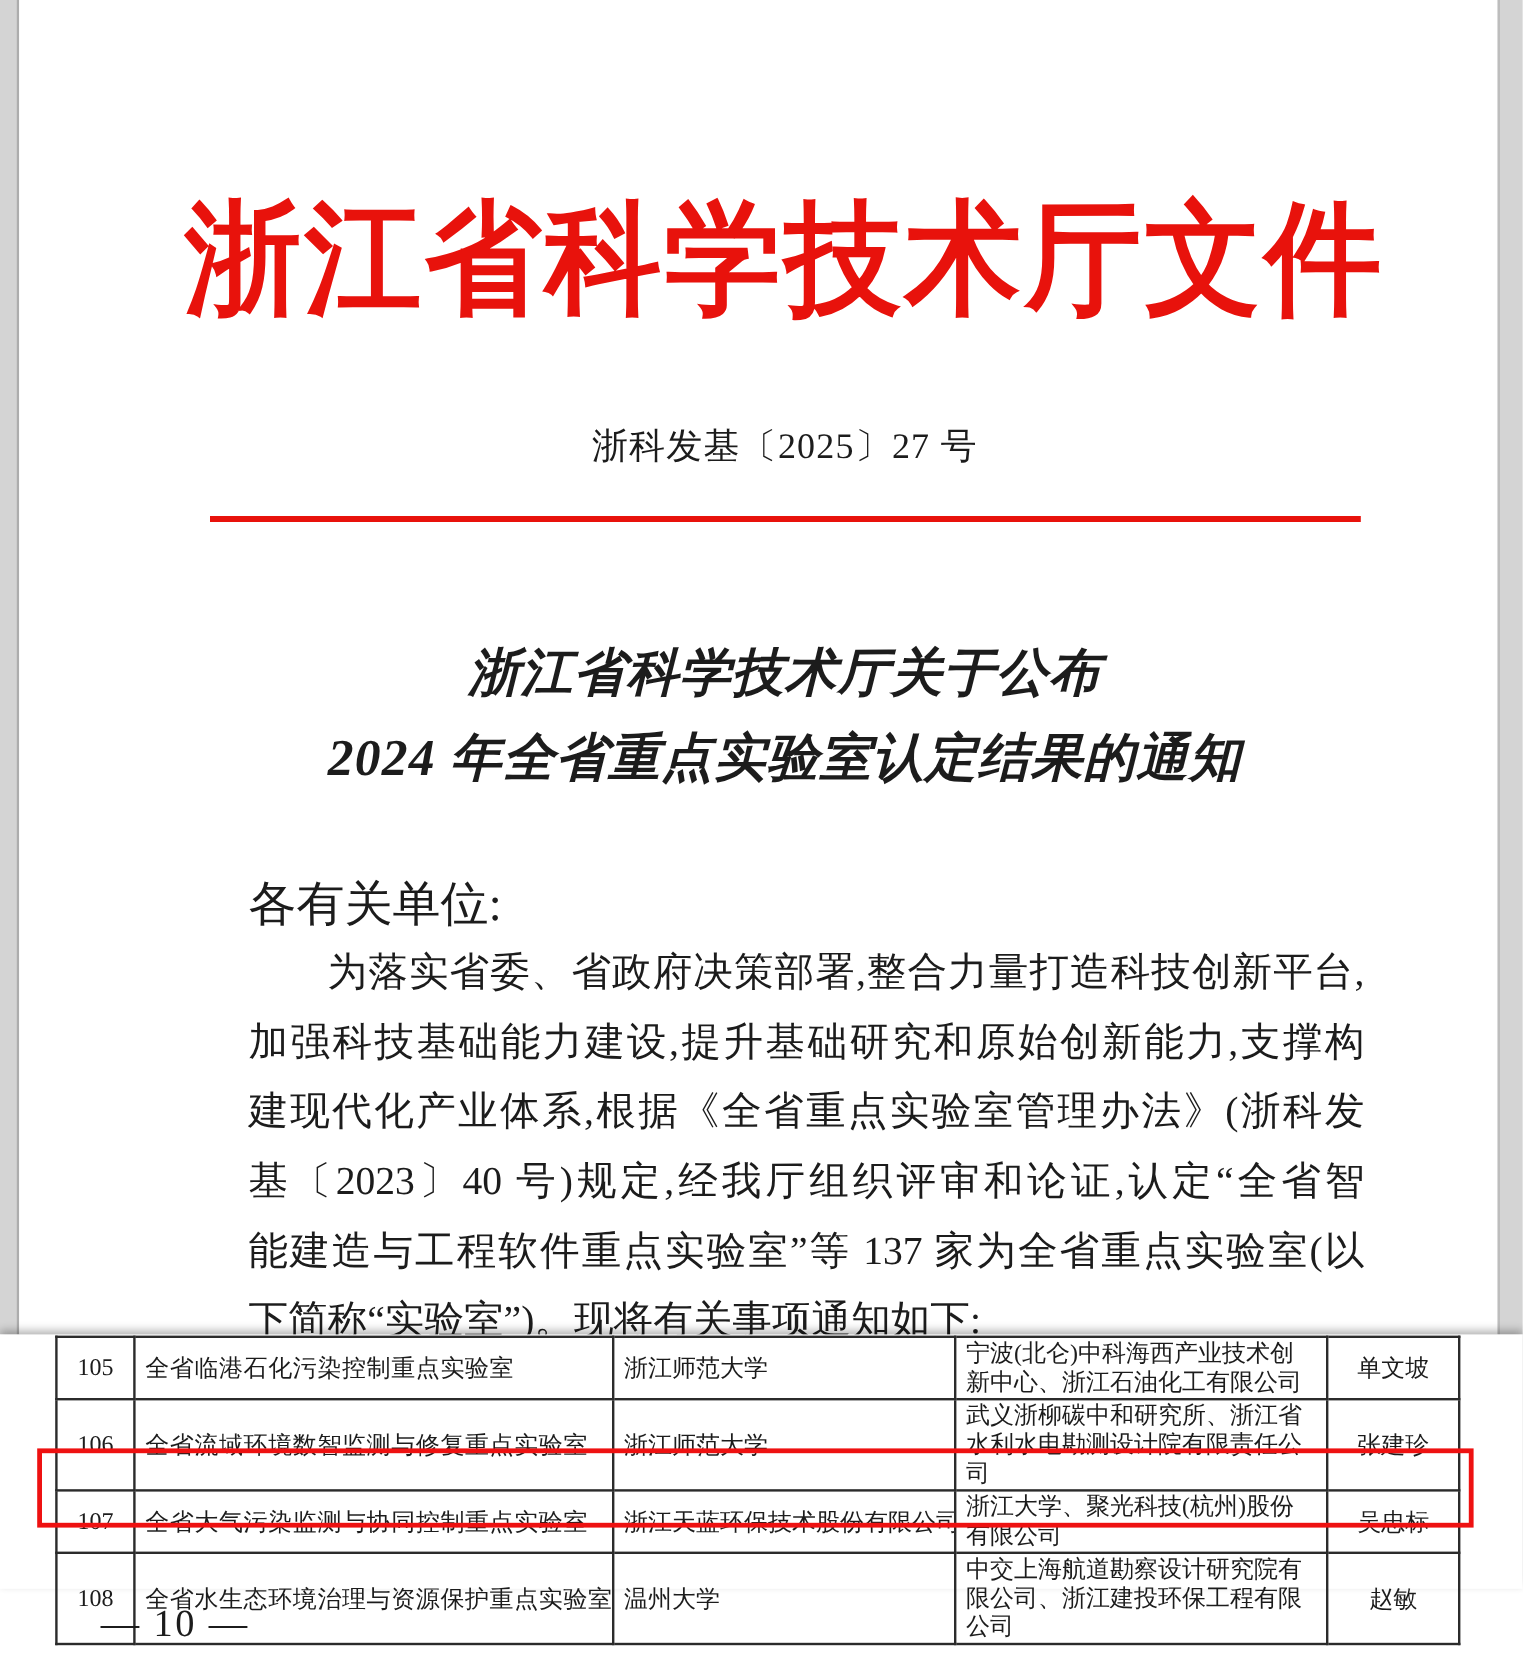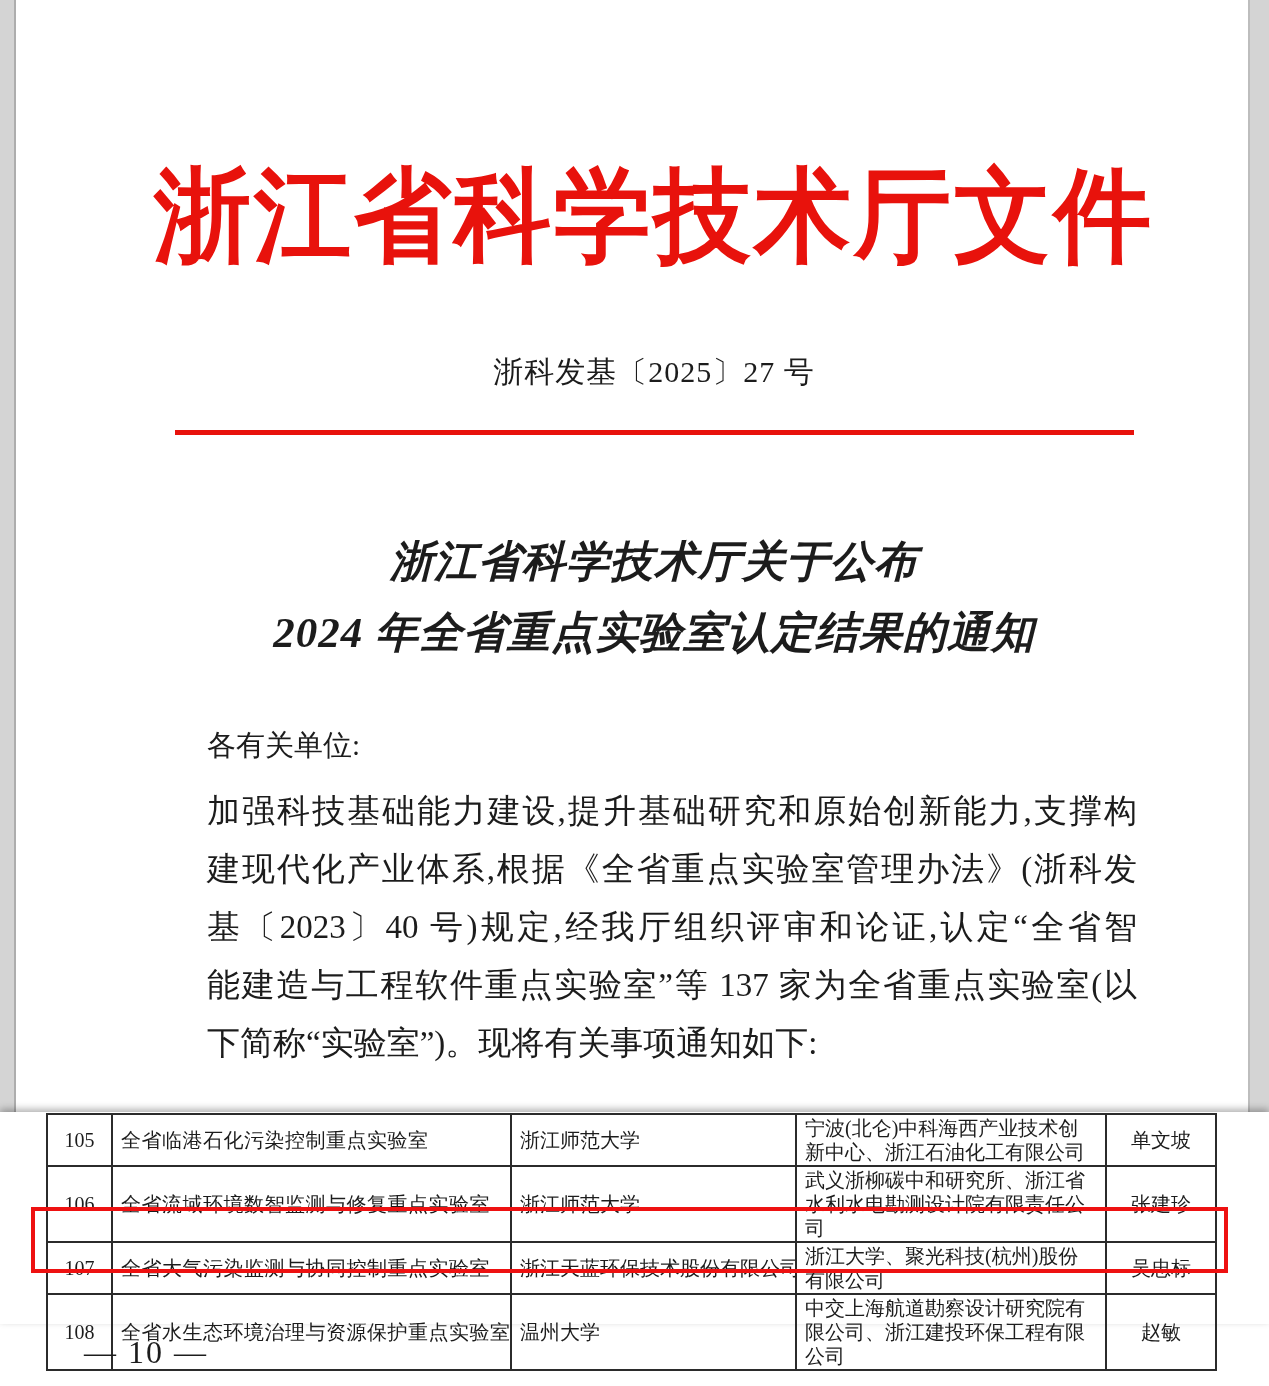--- a/index.html
+++ b/index.html
@@ -40,21 +40,21 @@
     background: #e8120c;
   }
   .subtitle {
     position: absolute; left: 40px; width: 1196px; top: 526px;
     text-align: center; font-size: 43px; font-weight: bold; line-height: 71px;
     letter-spacing: 1px;
     font-style: italic;
   }
   .salutation {
     position: absolute; left: 191px; top: 726px;
-    font-size: 29px;
+    font-size: 40px;
   }
   .body-text {
     position: absolute; left: 191px; top: 782px; width: 930px;
     font-size: 33px;
   }
   .para-line {
     height: 58px; line-height: 58px; white-space: nowrap;
     text-align: justify; text-align-last: justify;
   }
   .para-line.first { text-indent: 66px; }
@@ -116,20 +116,21 @@
     <div class="red-rule"></div>
 
     <div class="subtitle">
       <div>浙江省科学技术厅关于公布</div>
       <div>2024 年全省重点实验室认定结果的通知</div>
     </div>
 
     <div class="salutation">各有关单位:</div>
 
     <div class="body-text">
+      <div class="para-line first">为落实省委、省政府决策部署,整合力量打造科技创新平台,</div>
       <div class="para-line">加强科技基础能力建设,提升基础研究和原始创新能力,支撑构</div>
       <div class="para-line">建现代化产业体系,根据《全省重点实验室管理办法》(浙科发</div>
       <div class="para-line">基〔2023〕40 号)规定,经我厅组织评审和论证,认定“全省智</div>
       <div class="para-line">能建造与工程软件重点实验室”等 137 家为全省重点实验室(以</div>
       <div class="para-line last">下简称“实验室”)。现将有关事项通知如下:</div>
     </div>
   </div>
 
   <div class="bottom-sheet">
 

